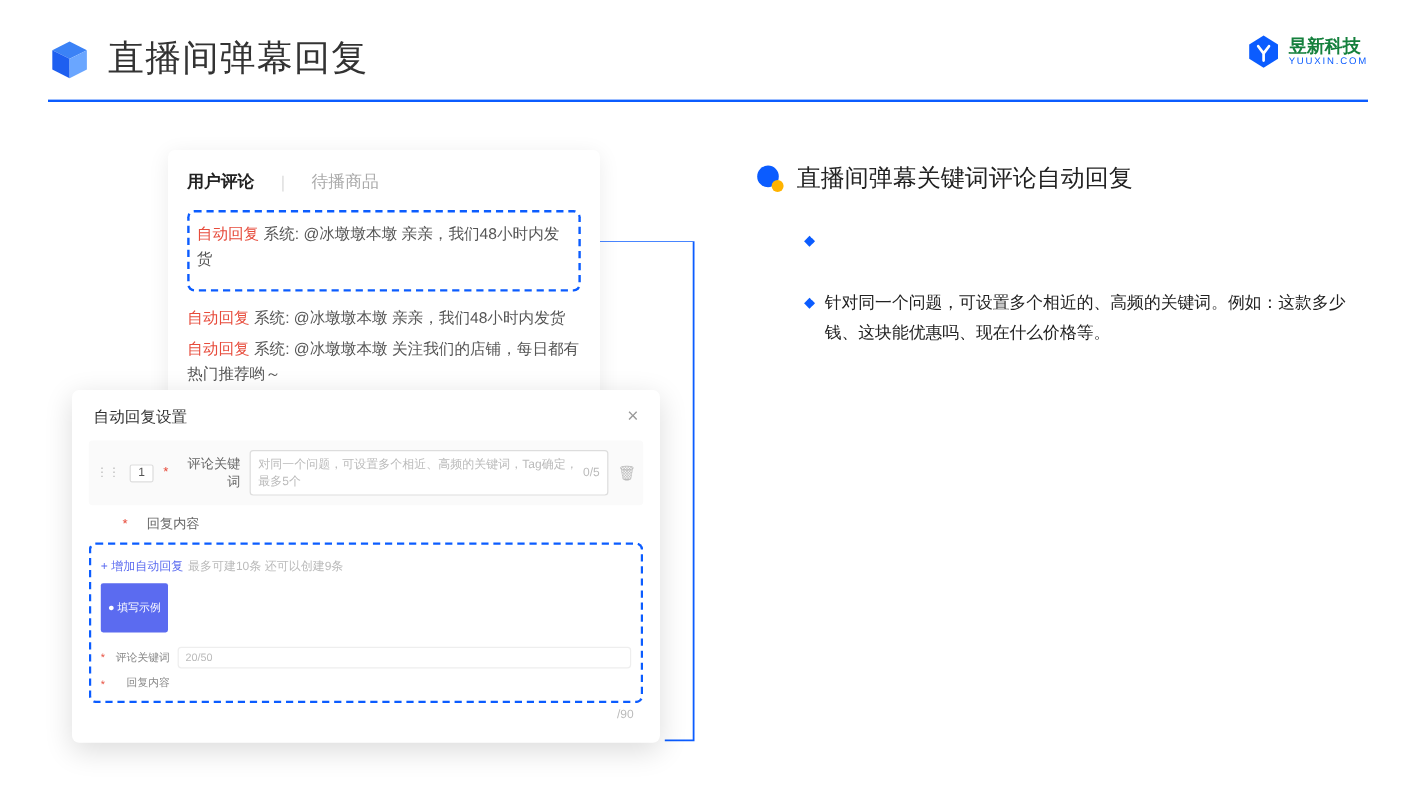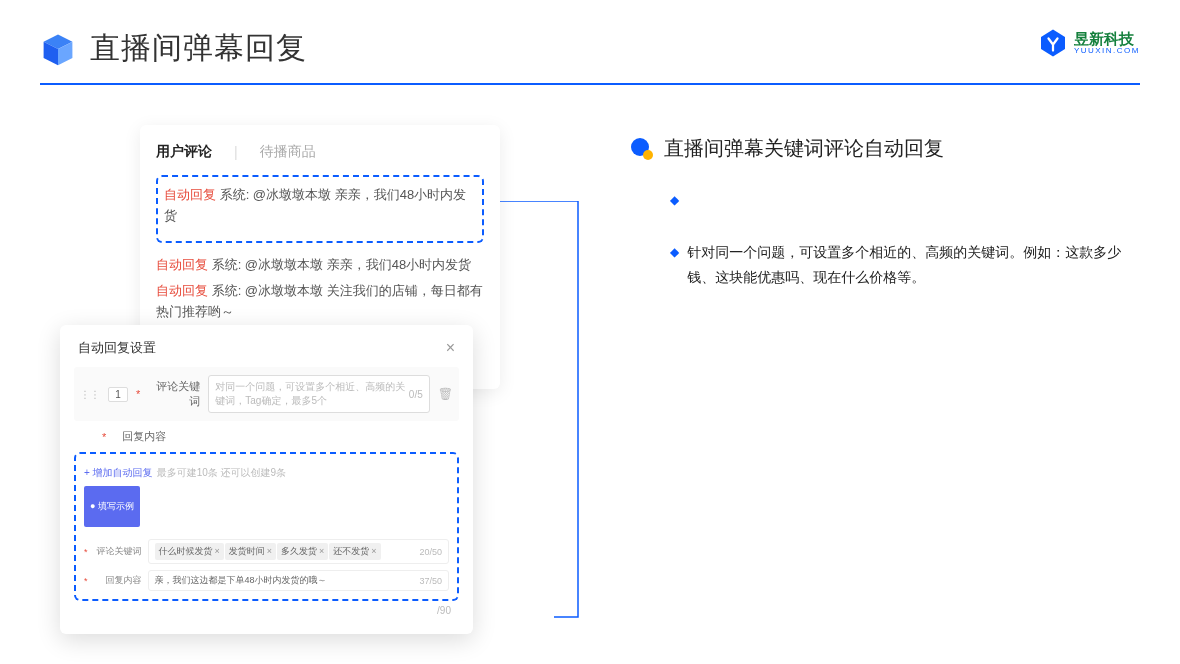--- a/index.html
+++ b/index.html
@@ -17,21 +17,21 @@
 .left-col{width:480px;position:relative;}
 .right-col{flex:1;padding-left:90px;padding-top:10px;}
 .card1{background:#fff;border-radius:6px;box-shadow:0 4px 18px rgba(0,0,0,.08);width:360px;margin-left:80px;padding:18px 16px 60px 16px;position:relative;z-index:1;}
 .tabs{display:flex;align-items:center;gap:22px;font-size:14px;margin-bottom:14px;}
 .tab-active{font-weight:700;color:#222;}
 .tab-sep{color:#ddd;}
 .tab-inactive{color:#aaa;}
 .highlight-box{border:2px dashed #0b5cff;border-radius:6px;padding:8px 6px;margin-bottom:12px;}
 .comment{font-size:13px;color:#555;line-height:1.6;margin-bottom:6px;}
 .comment .auto-tag{color:#e74c3c;font-weight:500;}
-.card2{background:#fff;border-radius:6px;box-shadow:0 6px 24px rgba(0,0,0,.14);width:413px;padding:14px 14px 18px 14px;position:absolute;left:0;top:200px;z-index:2;}
+.card2{background:#fff;border-radius:6px;box-shadow:0 6px 24px rgba(0,0,0,.14);width:490px;padding:14px 14px 18px 14px;position:absolute;left:0;top:200px;z-index:2;}
 .dlg-head{display:flex;justify-content:space-between;align-items:center;font-size:13px;color:#333;padding:0 4px 10px 4px;}
 .close-x{color:#999;font-size:16px;}
 .formrow{display:flex;align-items:center;gap:8px;margin-bottom:8px;background:#fafafa;padding:8px 6px;border-radius:3px;font-size:11px;}
 .drag{color:#bbb;font-size:10px;}
 .idx{width:20px;text-align:center;color:#555;border:1px solid #ddd;border-radius:2px;background:#fff;font-size:10px;padding:1px 0;}
 .star{color:#e74c3c;}
 .lbl{color:#666;width:52px;text-align:right;}
 .input{flex:1;border:1px solid #ddd;background:#fff;border-radius:3px;padding:4px 6px;display:flex;align-items:center;justify-content:space-between;color:#bbb;font-size:10px;}
 .input .cnt{color:#bbb;}
 .trash{color:#bbb;font-size:12px;}
@@ -113,36 +113,26 @@
         <span class="lbl">回复内容</span>
       </div>
 
       <div class="highlight-box2">
         <div><span class="addlink">+ 增加自动回复</span><span class="addhint">最多可建10条 还可以创建9条</span></div>
         <div class="example-tag">● 填写示例</div>
         <div class="exrow">
           <span class="star">*</span>
           <span class="lbl2">评论关键词</span>
           <div class="box">
-            <span class="tags">
-              <span class="tag">什么时候发货</span>
-              <span class="tag">发货时间</span>
-              <span class="tag">多久发货</span>
-              <span class="tag">还不发货</span>
-            </span>
             <span class="cnt">20/50</span>
           </div>
         </div>
         <div class="exrow">
           <span class="star">*</span>
           <span class="lbl2">回复内容</span>
-          <div class="box">
-              <span>亲，我们这边都是下单48小时内发货的哦～</span>
-              <span class="cnt">37/50</span>
-            </div>
         </div>
       </div>
       <div style="text-align:right;font-size:10px;color:#bbb;padding:4px 8px 0 0;">/90</div>
     </div>
 
     <svg class="connector" style="left:438px;top:76px;" width="100" height="430">
         <path d="M 0 0 H 80 V 416 H 56" fill="none" stroke="#0b5cff" stroke-width="1.5"></path>
       </svg>
   </div>
 

